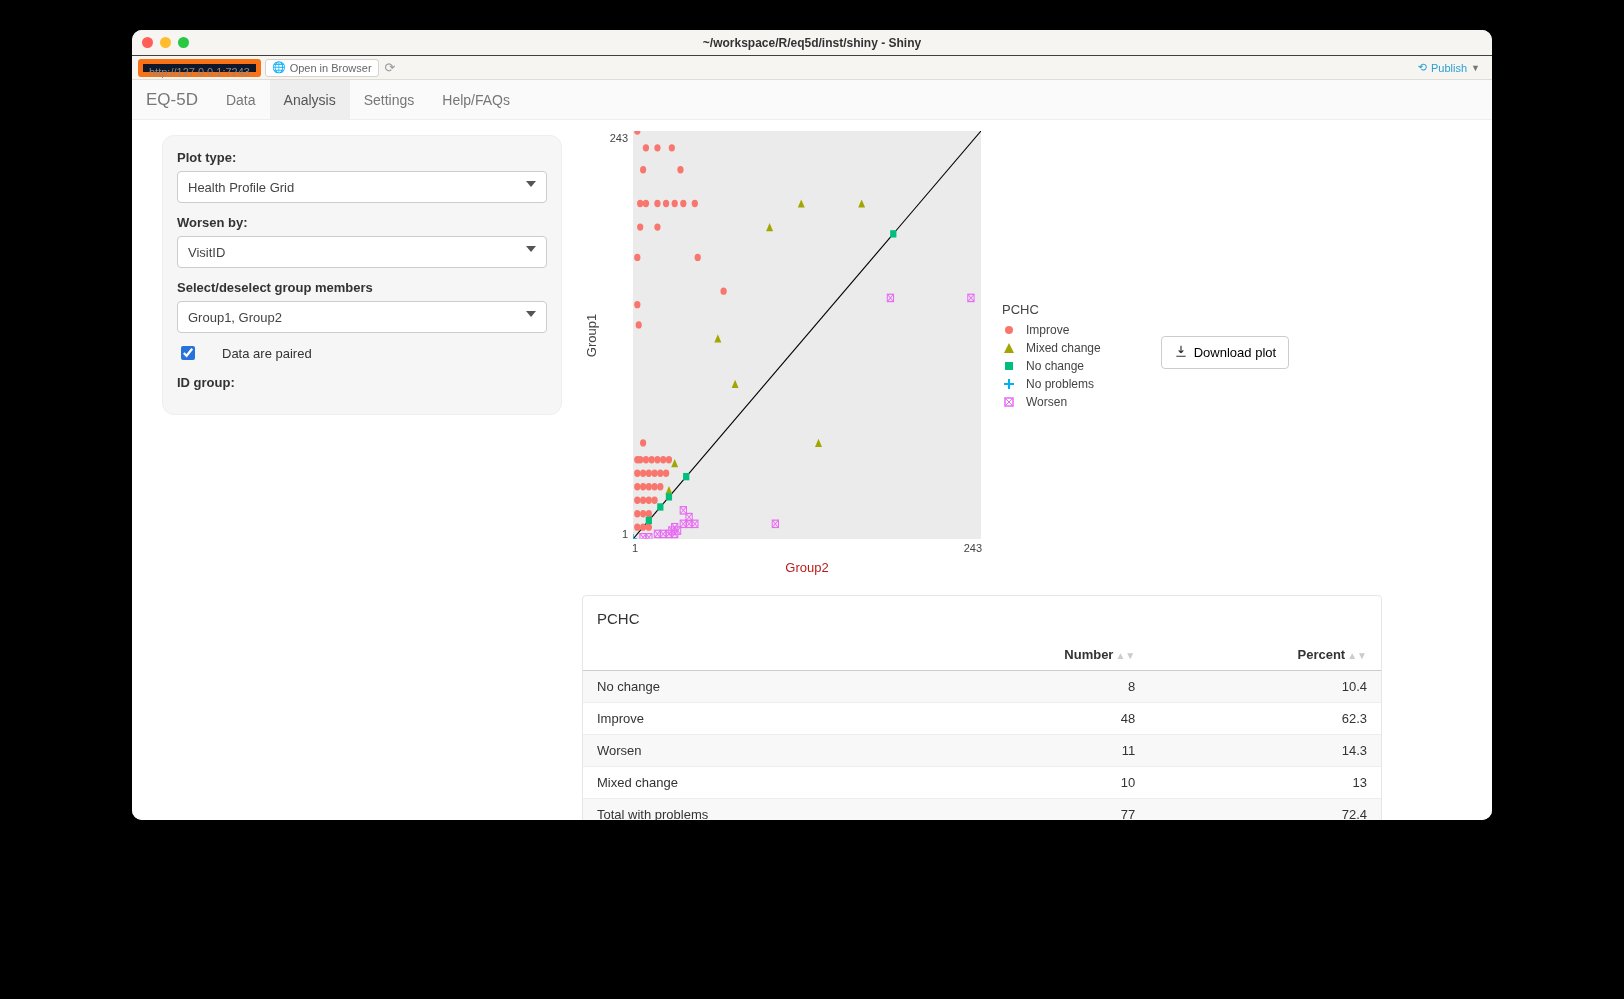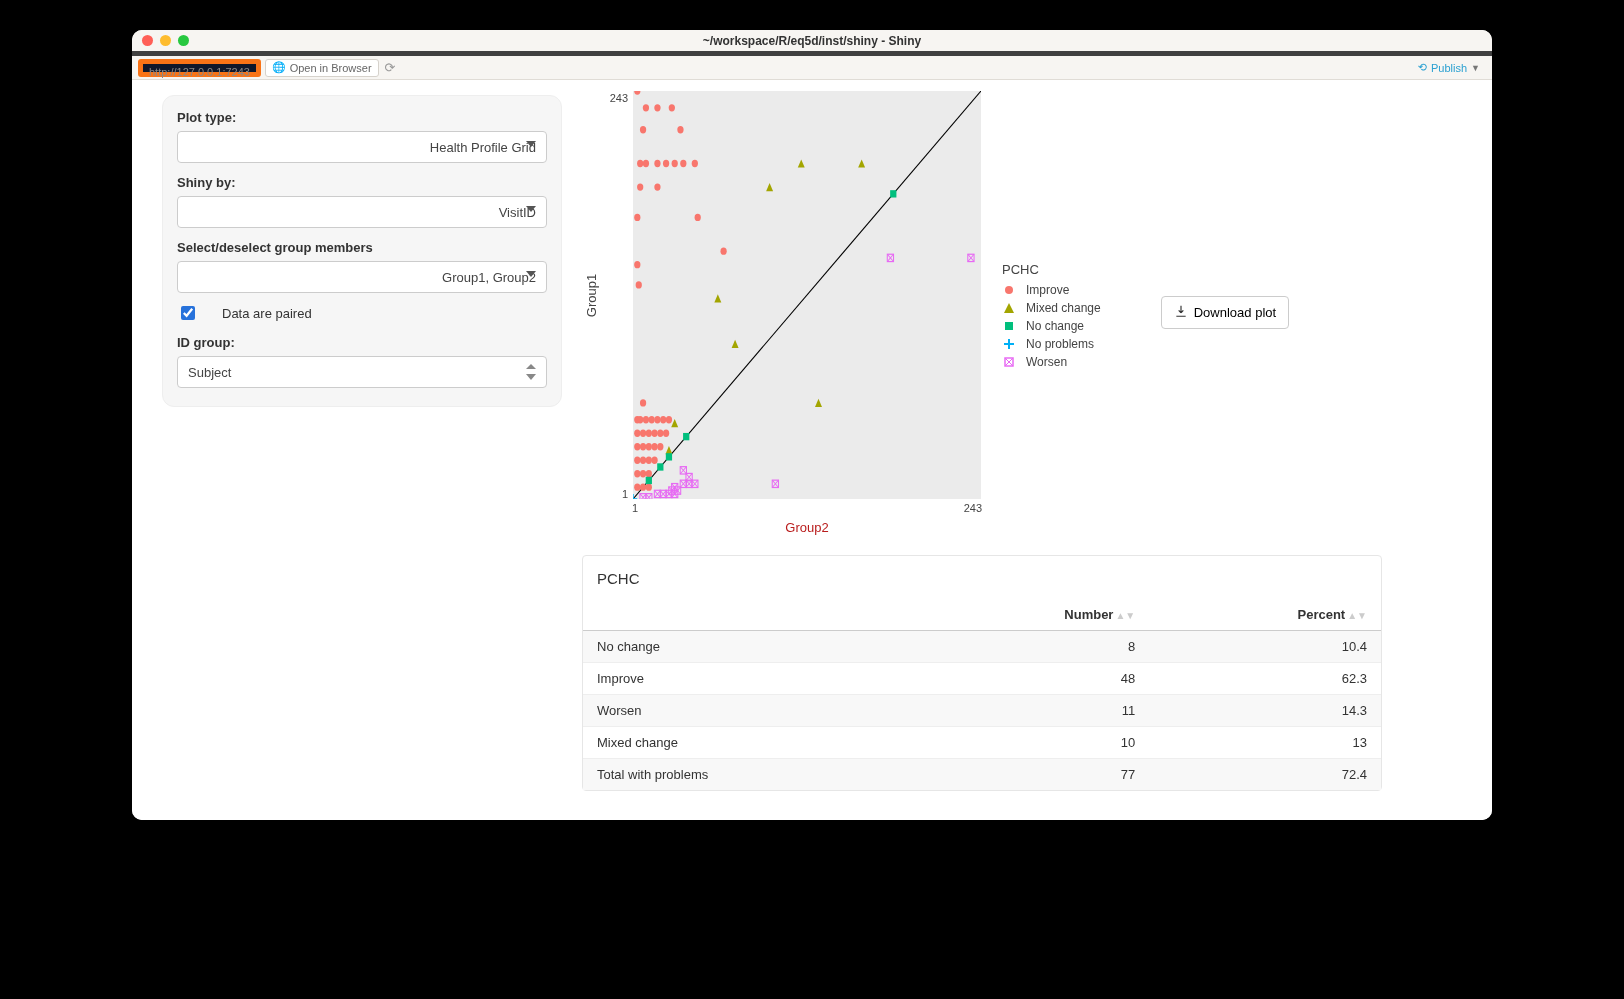--- a/index.html
+++ b/index.html
@@ -1,19 +1,19 @@
 <!DOCTYPE html>
 <html><head>
 <meta charset="utf-8">
 <style>
   * { box-sizing: border-box; }
   html, body { margin:0; padding:0; font-family: -apple-system, "Helvetica Neue", Arial, sans-serif; font-size:13px; color:#333; }
   body { background:#000; padding:30px; }
   .window { width:1360px; height:790px; background:#fff; border-radius:10px; overflow:hidden; box-shadow:0 10px 40px rgba(0,0,0,0.4); display:flex; flex-direction:column; margin:0 auto; }
-  .titlebar { height:26px; background:#f7f5f2; border-bottom:5px solid #404040; display:flex; align-items:center; padding:0 10px; position:relative; }
+  .titlebar { height:26px; background:#f7f5f2; border-bottom:1px solid #404040; display:flex; align-items:center; padding:0 10px; position:relative; }
   .traffic { display:flex; gap:7px; }
   .traffic .dot { width:11px; height:11px; border-radius:50%; }
   .dot.red{background:#ff5f57;} .dot.yellow{background:#febc2e;} .dot.green{background:#28c840;}
   .titlebar .title { position:absolute; left:0; right:0; text-align:center; font-size:12px; color:#333; font-weight:600; pointer-events:none; }
 
   .browserbar { height:24px; background:#f7f5f2; border-bottom:1px solid #e0dcd6; display:flex; align-items:center; padding:0 6px; font-size:11px; color:#666; }
   .urlbox { background:#0f172a; border:5px solid #f97316; border-radius:3px; padding:1px 6px; color:#888; margin-right:4px; height:18px; line-height:14px;}
   .ob-btn { background:#fff; border:1px solid #d6d2cc; border-radius:3px; padding:1px 6px; margin-right:4px; display:flex; align-items:center; gap:4px; height:18px;}
   .reload { color:#999; margin-left:2px; font-size:13px;}
   .spacer { flex:1; }
@@ -23,21 +23,21 @@
   .navtabs { height:40px; background:#fafafa; border-bottom:1px solid #eee; display:flex; align-items:stretch; }
   .brand { color:#777; padding:0 14px; display:flex; align-items:center; font-size:17px; font-weight:400;}
   .navtab { padding:0 14px; display:flex; align-items:center; color:#777; font-size:14px; cursor:pointer; }
   .navtab.active { background:#eee; color:#555; }
 
   .content { flex:1; display:flex; overflow:auto; background:#fff; }
   .leftcol { width:430px; padding:15px 0 15px 30px; }
   .well { background:#f6f6f6; border:1px solid #eee; border-radius:12px; padding:14px 14px 18px; }
   .label { font-weight:700; font-size:13px; margin-bottom:6px; margin-top:12px; }
   .label:first-child{margin-top:0;}
-  .select, .dropdown { position:relative; background:#fff; border:1px solid #ccc; border-radius:4px; height:32px; display:flex; align-items:center; padding:0 10px; font-size:13px; color:#444; cursor:pointer;justify-content:flex-end;}
+  .select, .dropdown { position:relative; background:#fff; border:1px solid #ccc; border-radius:4px; height:32px; display:flex; align-items:center; padding:0 10px; font-size:13px; color:#444; cursor:pointer;}
   .select .arrow, .dropdown .arrow { position:absolute; right:10px; top:9px; width:0;height:0;border-left:5px solid transparent;border-right:5px solid transparent;border-top:6px solid #555;}
   .select.native select{ background:transparent; border:none; width:100%; font-size:13px; color:#444; appearance:none; outline:none;}
   .select.native { padding:0;}
   .select.native select{padding:0 10px;}
   .chk { display:flex; align-items:center; gap:24px; margin-top:10px; font-size:13px;}
   .chk input { accent-color:#2772db; width:14px; height:14px;}
 
   .rightcol { flex:1; padding:10px 0 30px 20px; display:flex; flex-direction:column; }
   .plotrow { display:flex; align-items:center; }
   .plotcell { width:400px; height:410px; display:flex; }
@@ -89,57 +89,57 @@
     </div>
     <span class="reload">⟳</span>
     <div class="spacer"></div>
     <div class="publish">
       <span>⟲</span>
       <span>Publish</span>
       <span class="caret-down">▼</span>
     </div>
   </div>
 
+  <div class="navtabs">
+    <div class="brand">EQ-5D</div>
+    <div class="navtab">Data</div>
+    <div class="navtab active">Analysis</div>
+    <div class="navtab">Settings</div>
+    <div class="navtab">Help/FAQs</div>
+  </div>
 
   <div class="content">
 
     <div class="leftcol">
       <div class="well">
 
         <div class="label">Plot type:</div>
         <div class="dropdown">
           <span>Health Profile Grid</span>
           <span class="arrow"></span>
         </div>
 
-        <div class="label">Shiny by:</div>
+        <div class="label">Worsen by:</div>
         <div class="dropdown">
           <span>VisitID</span>
           <span class="arrow"></span>
         </div>
 
         <div class="label">Select/deselect group members</div>
         <div class="dropdown">
           <span>Group1, Group2</span>
           <span class="arrow"></span>
         </div>
 
         <label class="chk">
           <input type="checkbox" checked="" style="">
           <span>Data are paired</span>
         </label>
 
         <div class="label">ID group:</div>
-        <div class="select native">
-          <select>
-            <option>Subject</option>
-          </select>
-          <span class="arrow" style="border-top:none;border-bottom:5px solid #888;top:7px;"></span>
-          <span class="arrow" style="top:17px;border-top-color:#888;"></span>
-        </div>
       </div>
     </div>
 
     <div class="rightcol">
 
       <div class="plotrow">
         <div>
           <div class="plotcell">
             <div class="yaxislbl">
                 <span>Group1</span>

